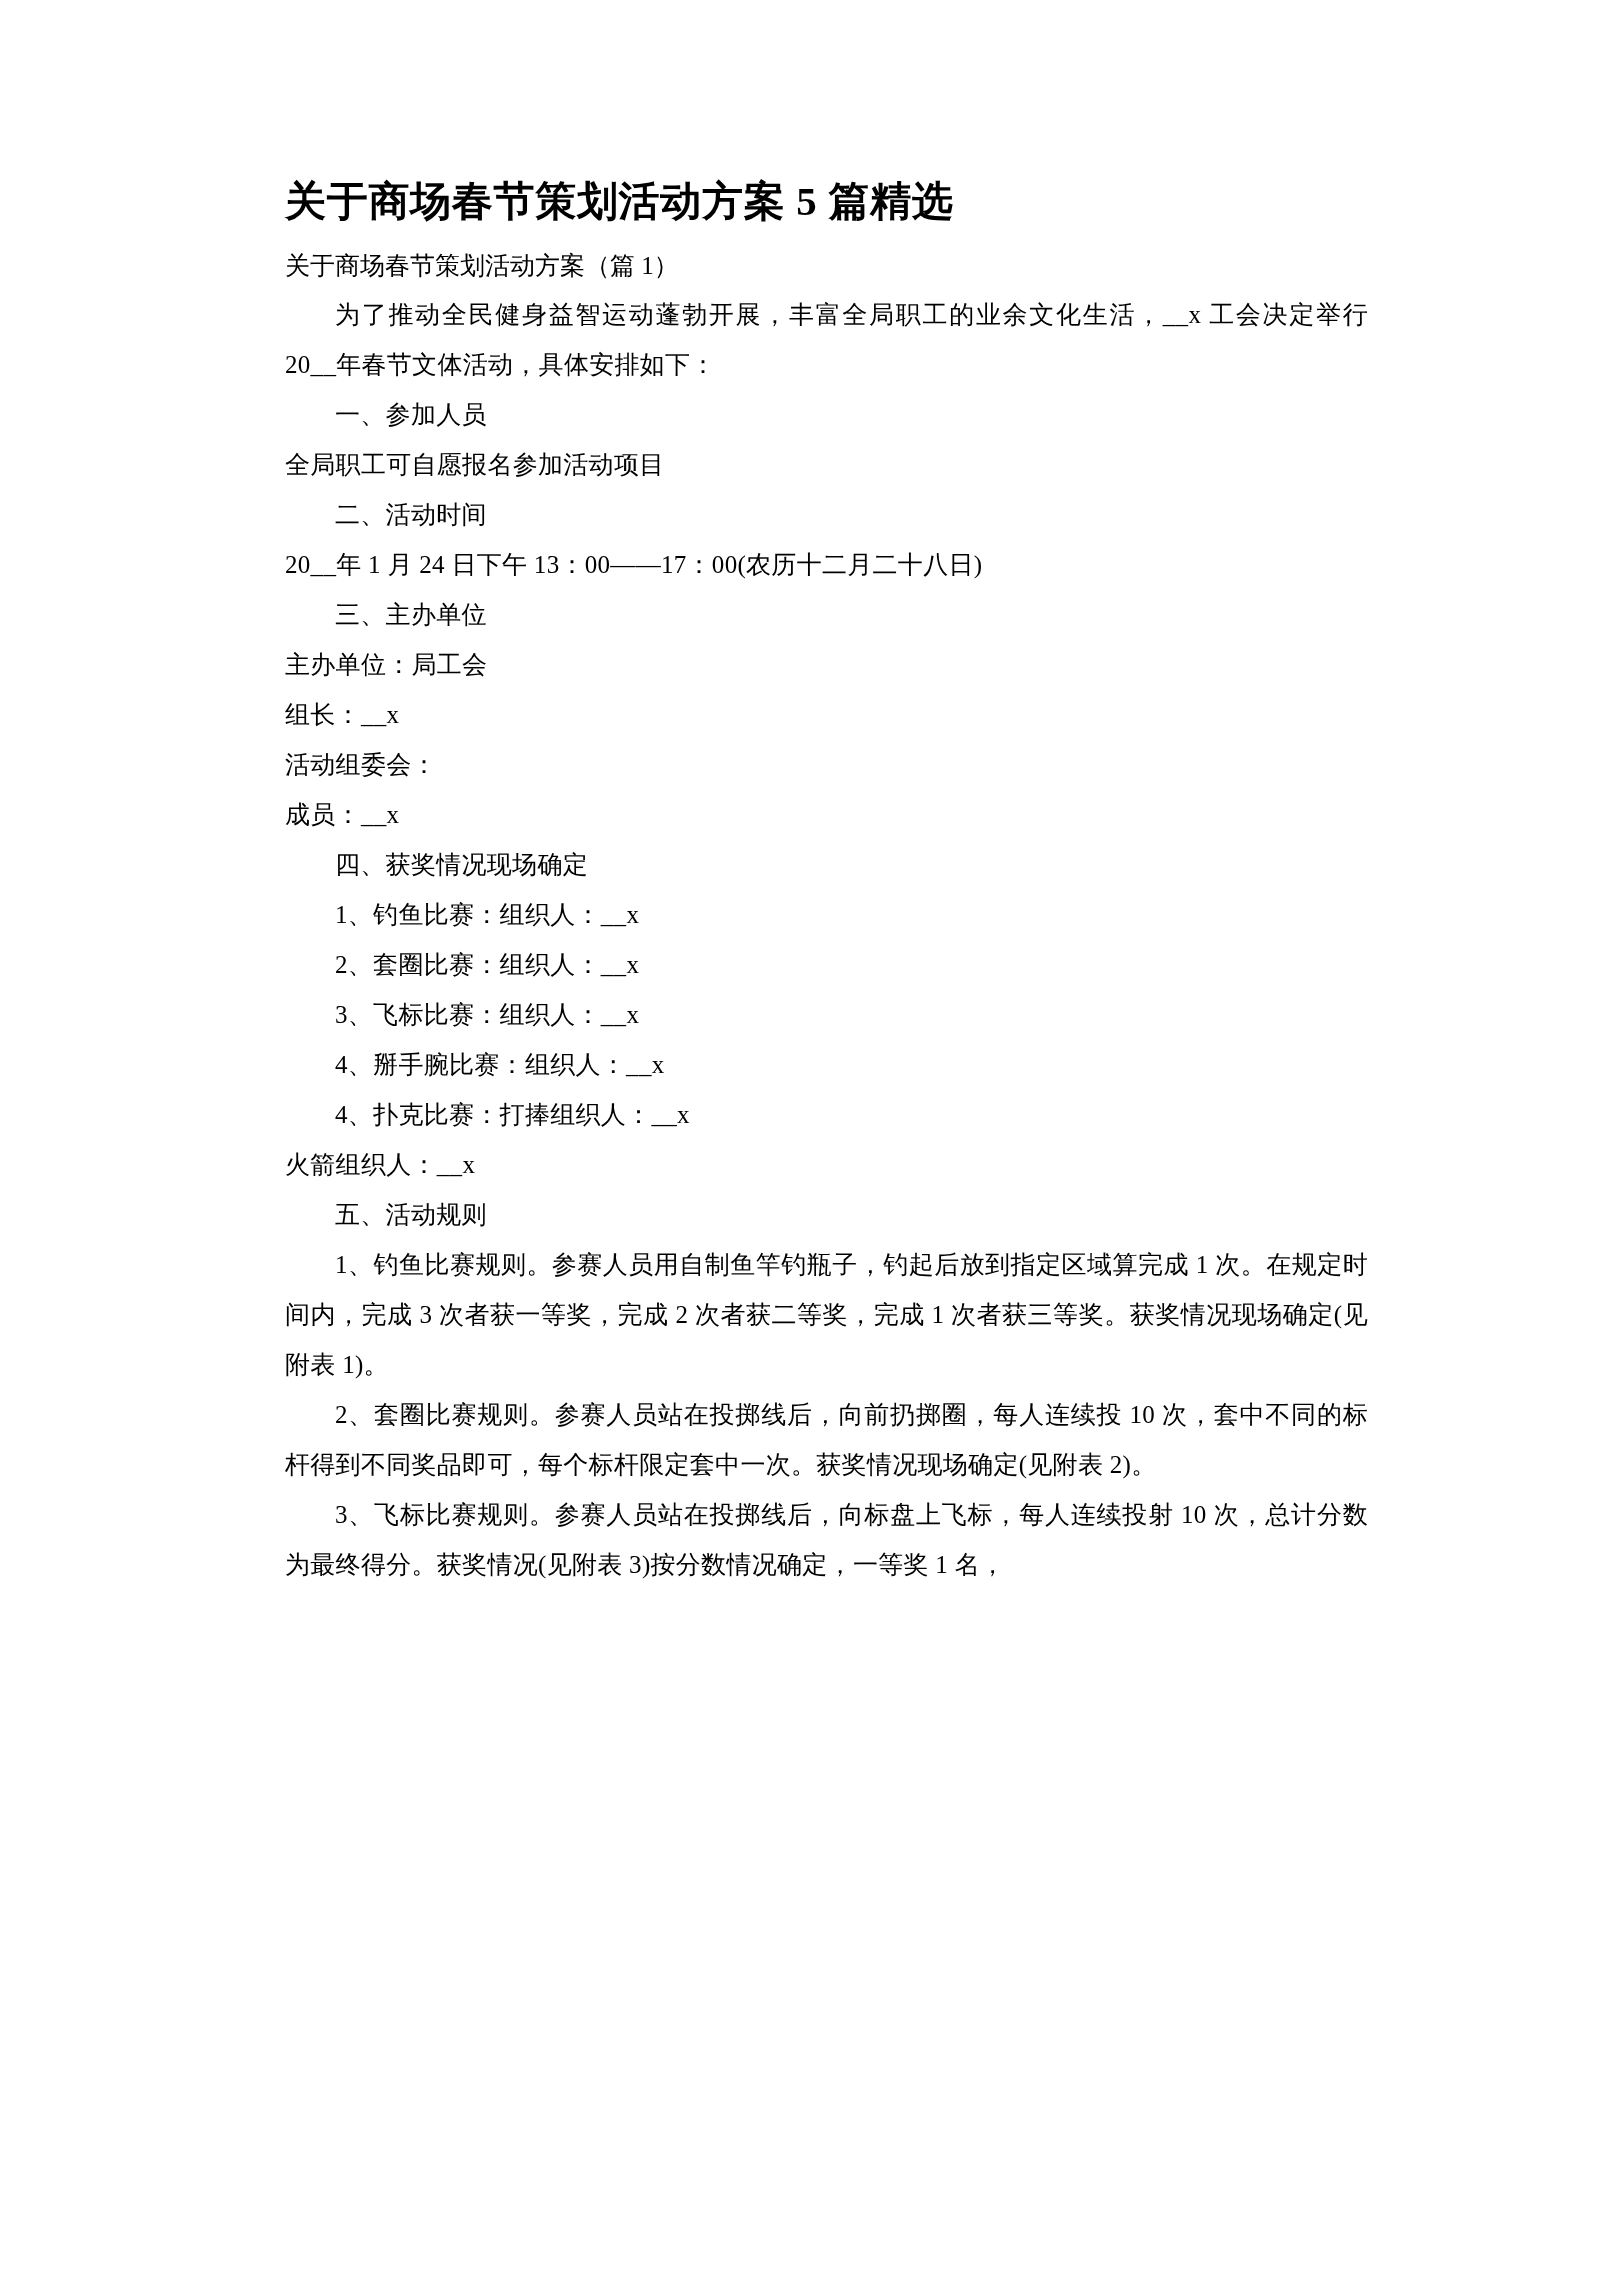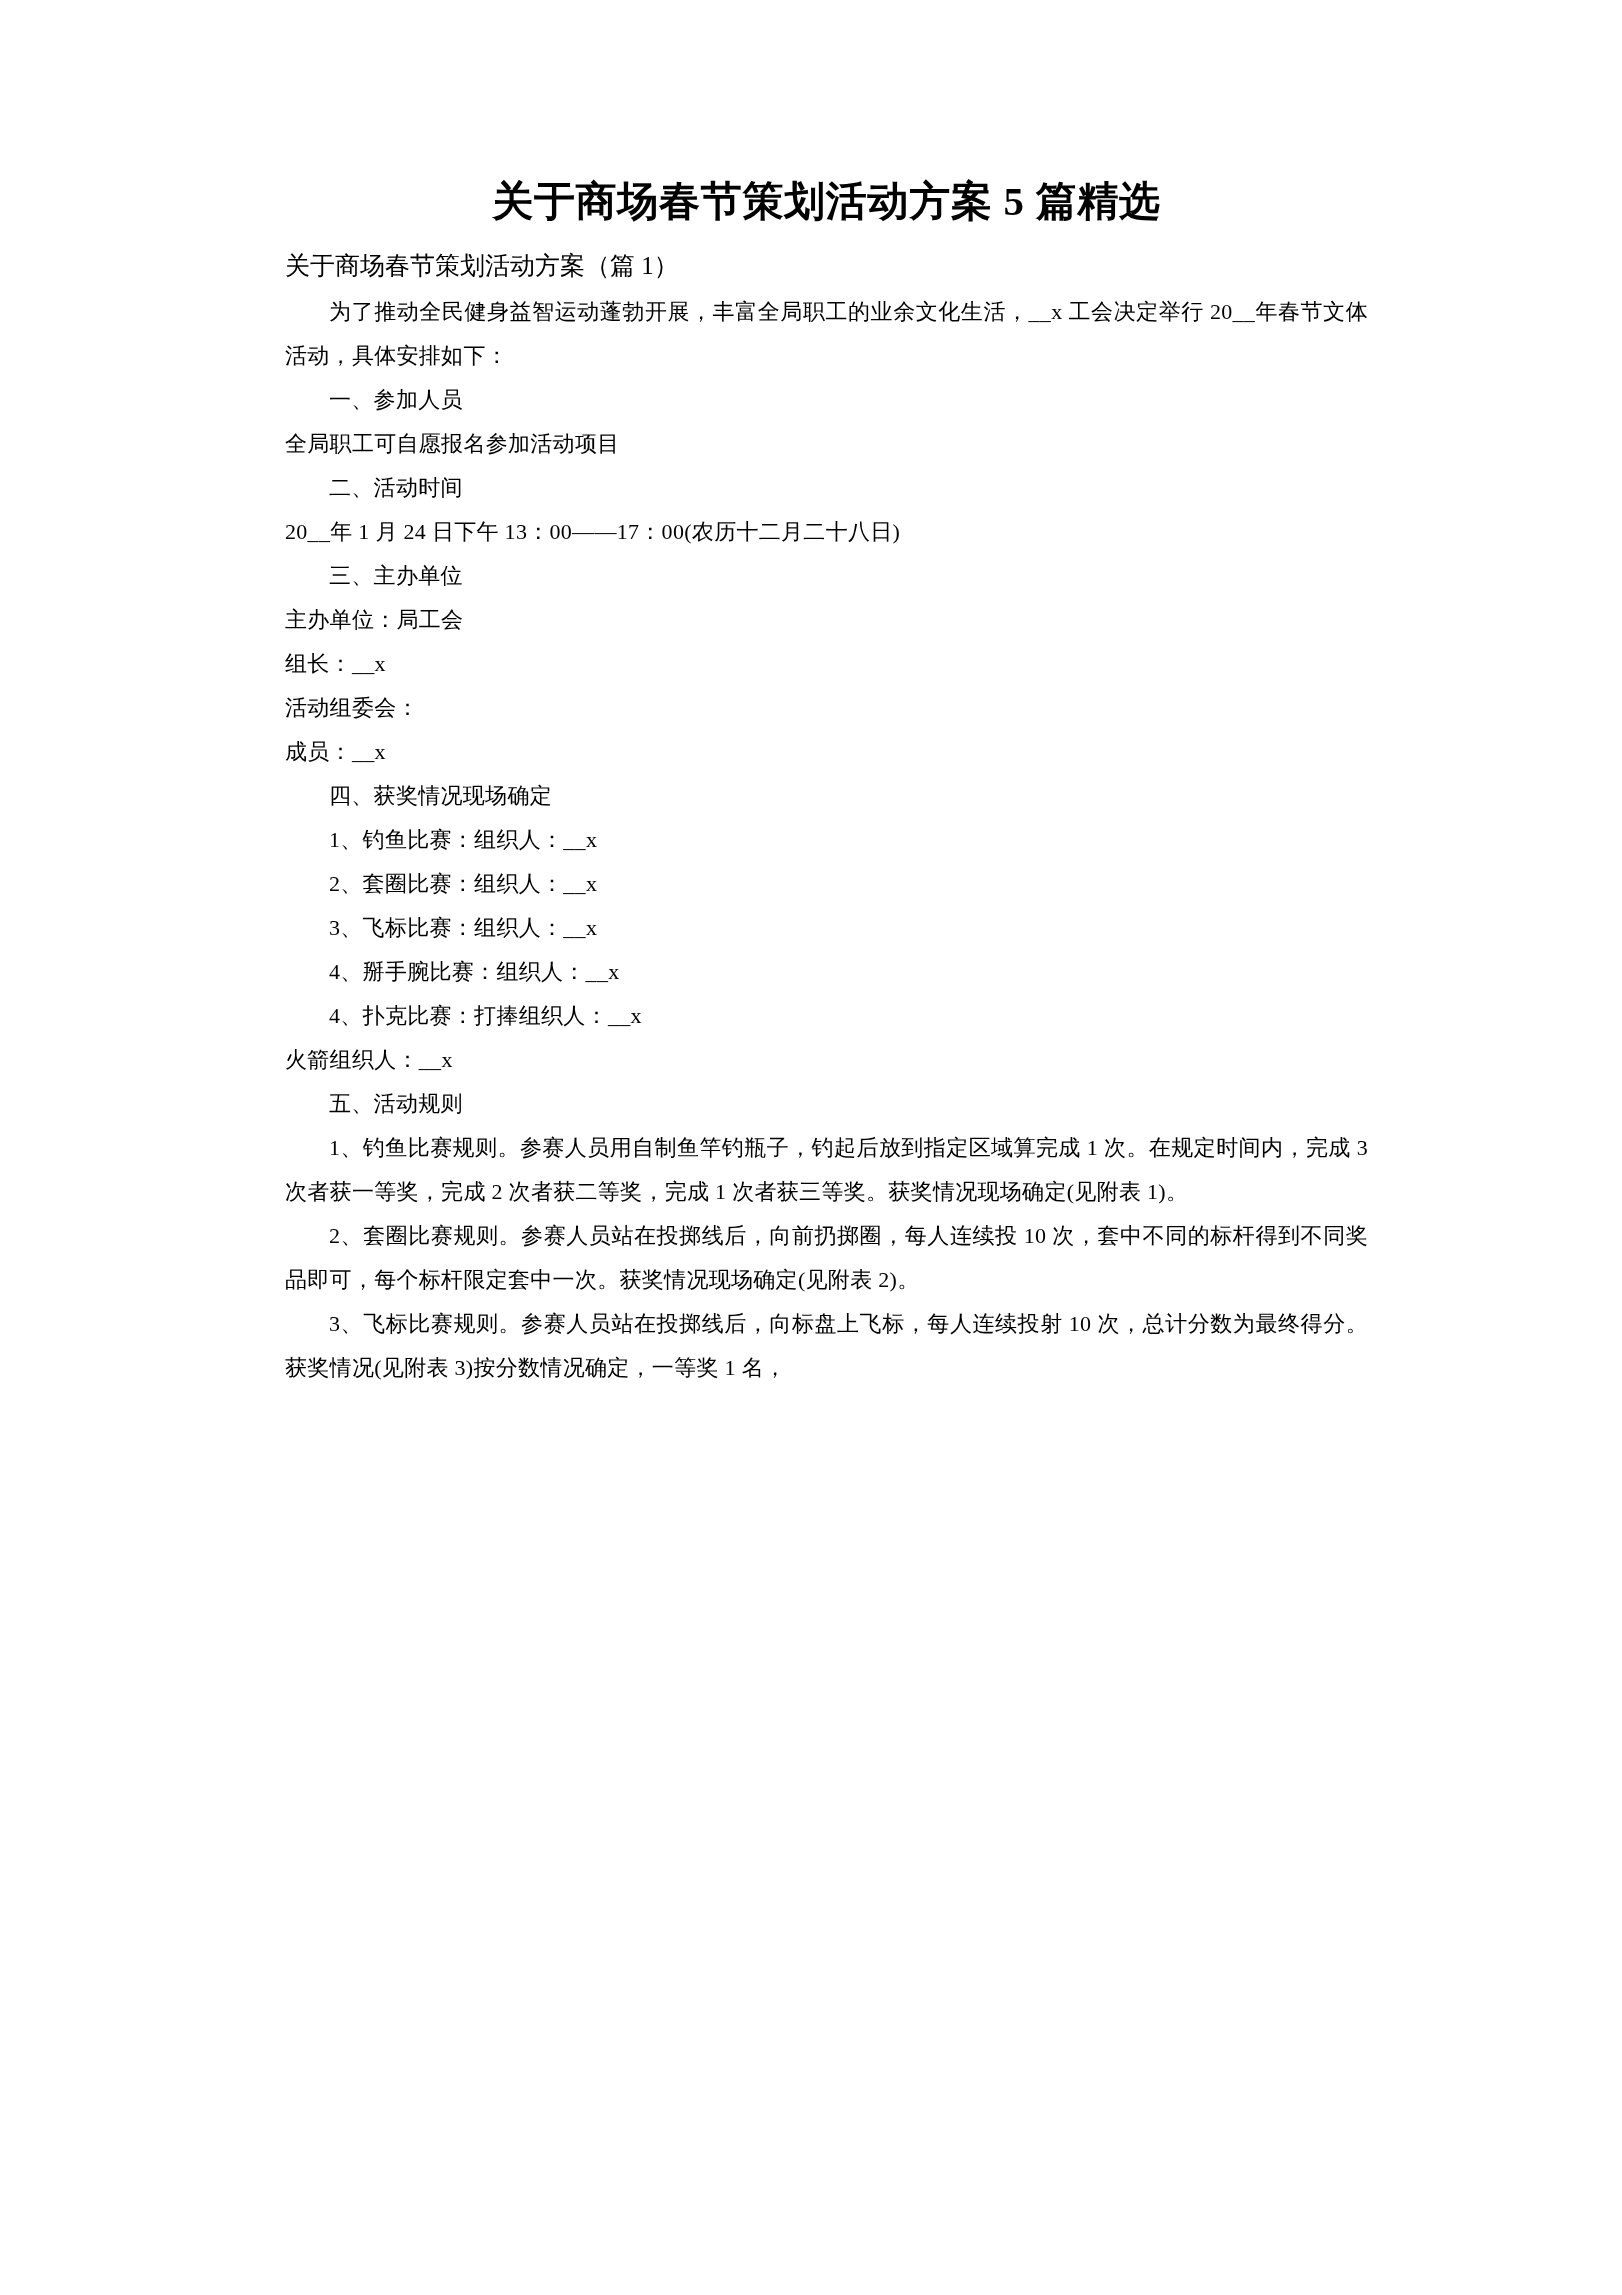--- a/index.html
+++ b/index.html
@@ -25,37 +25,36 @@
     left: 285px;
     top: 177px;
     width: 1083px;
   }
 
   
   .doc-title {
     font-size: 41px;
     font-weight: bold;
     line-height: 1.18;
-    text-align: center;
     letter-spacing: 0.7px;
     margin: 0 0 22px 0;
     white-space: nowrap;
   }
 
   
   .subheading {
     font-size: 25px;
     line-height: 1.55;
     margin: 0 0 4px 0;
     text-indent: 0;
   }
 
   
   .para {
-    font-size: 22px;
+    font-size: 25px;
     line-height: 2.0;
     margin: 0;
     text-align: justify;
     text-justify: inter-ideograph;
     text-indent: 2em;
     letter-spacing: 0.3px;
   }
   .para.noindent {
     text-indent: 0;
   }

